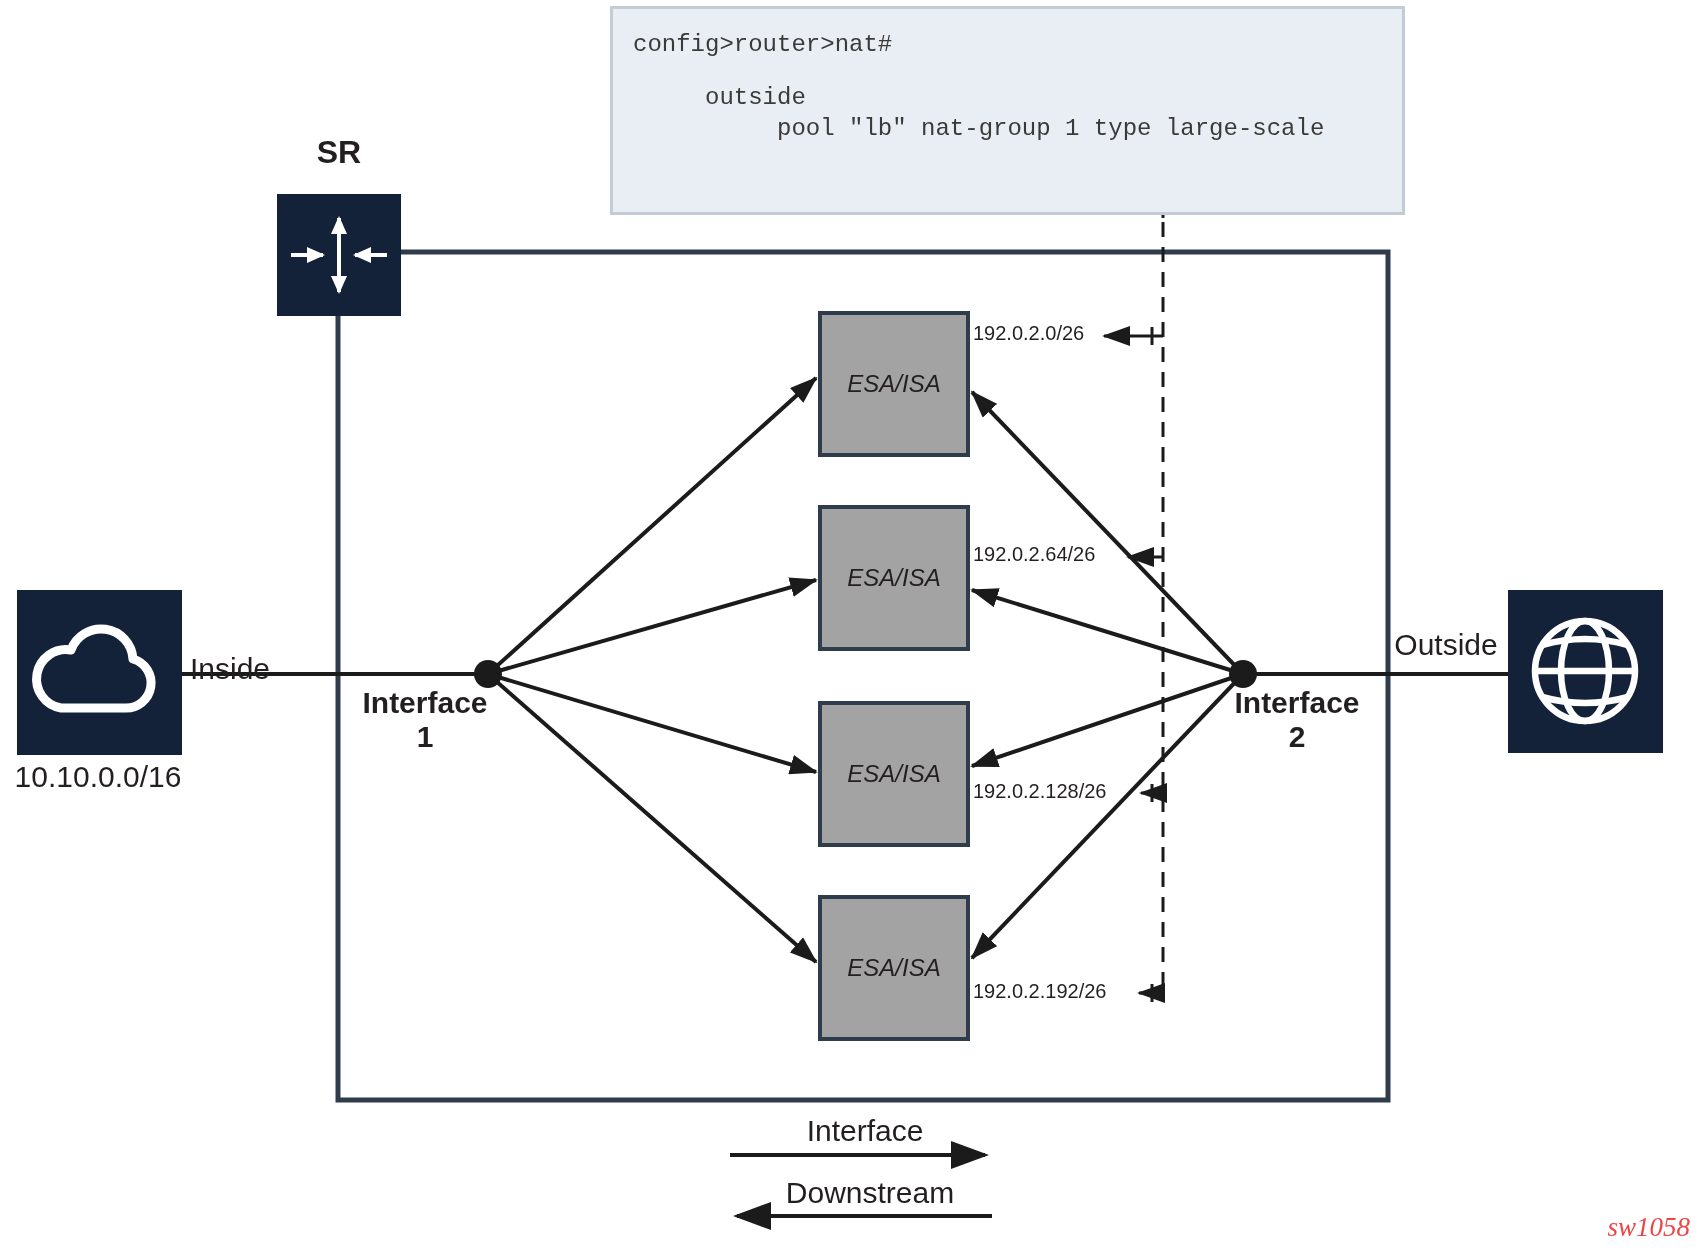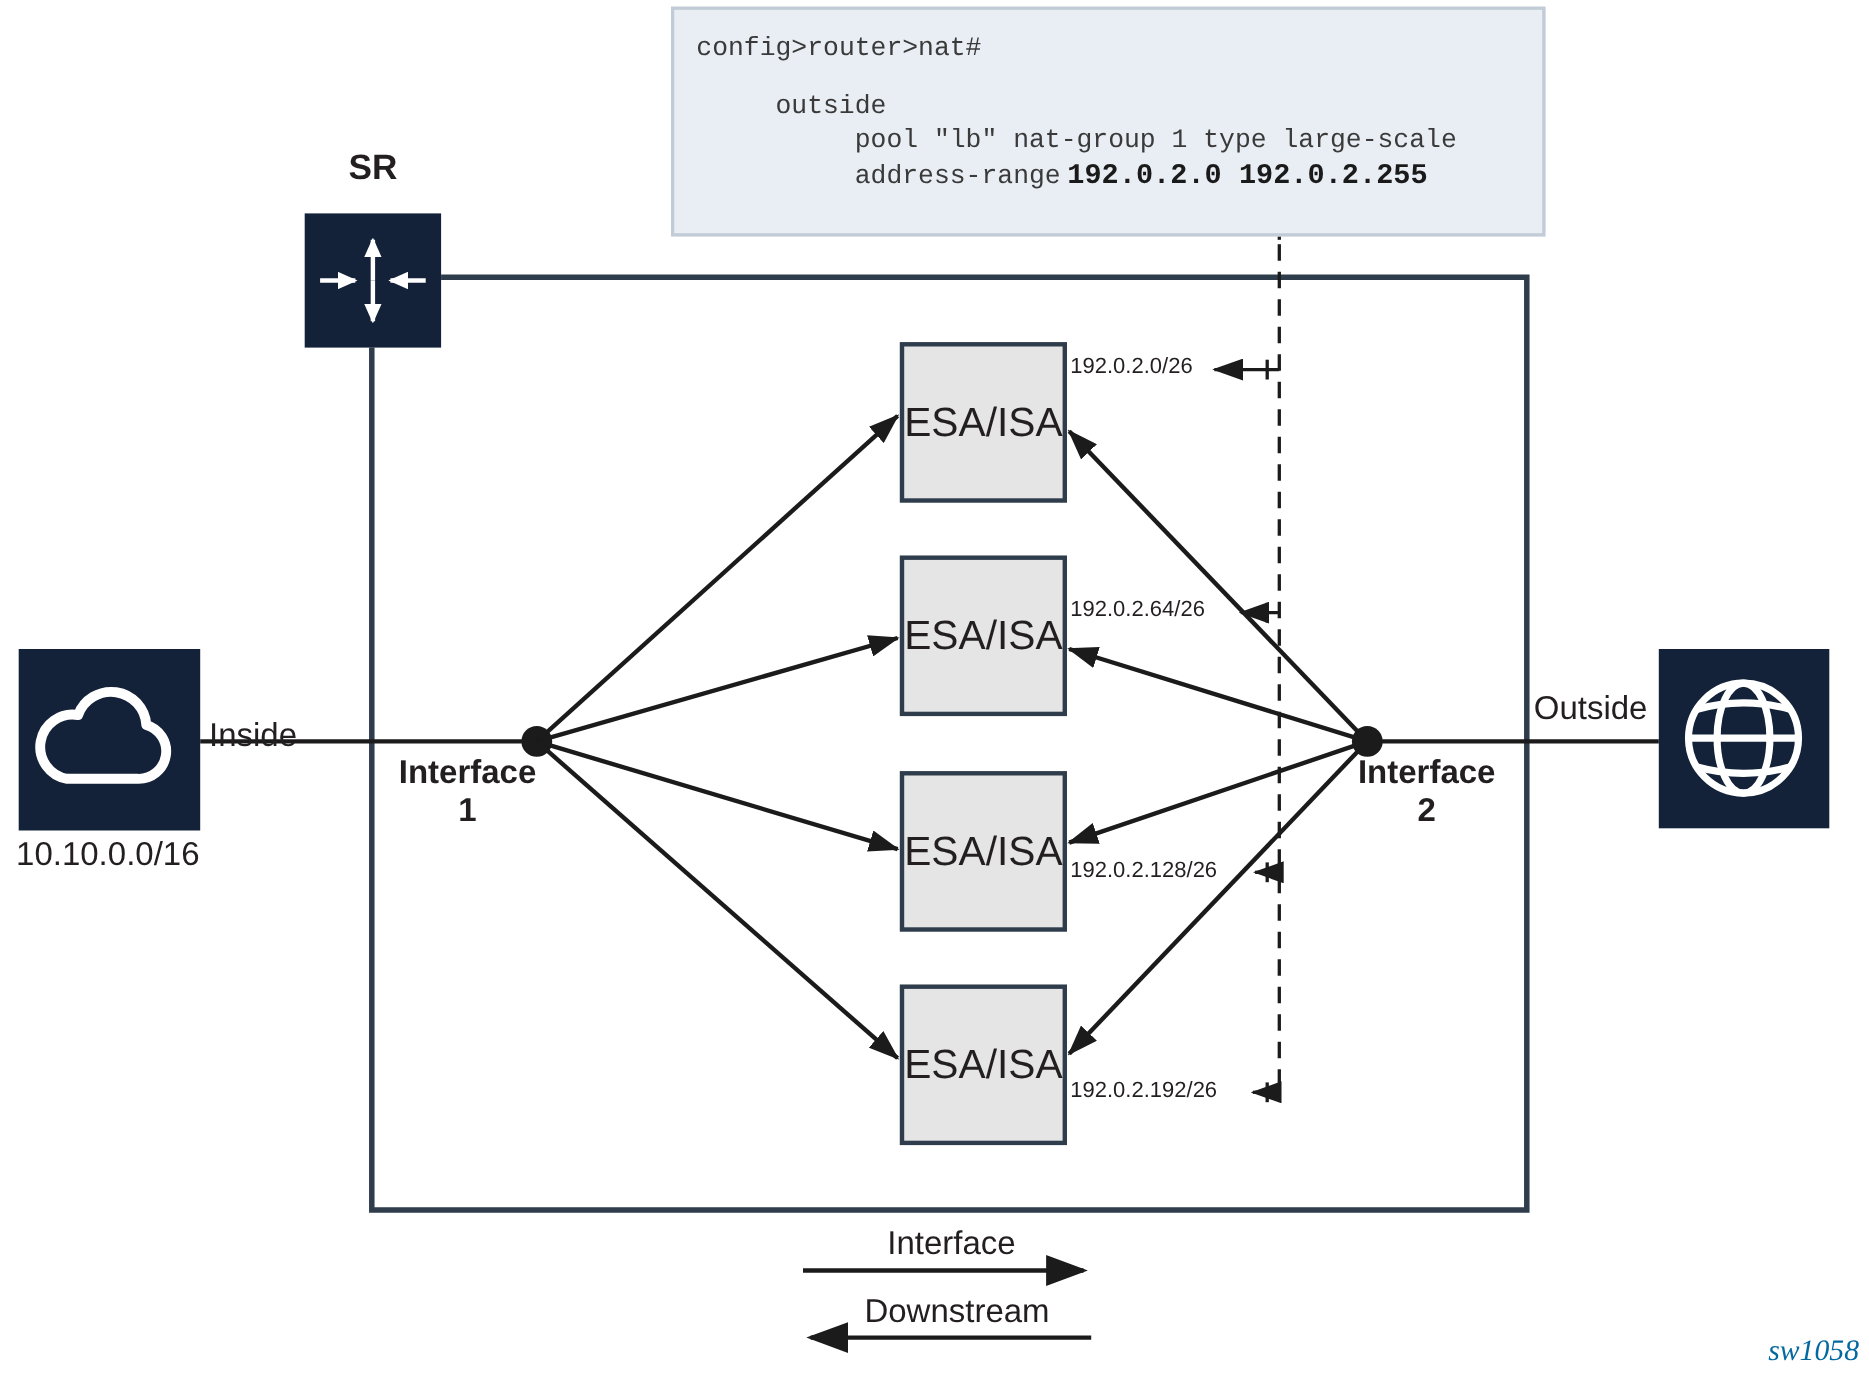--- a/index.html
+++ b/index.html
@@ -26,41 +26,41 @@
   
   .tile{background:#132239;}
   .sr-box{left:277px;top:194px;width:124px;height:122px;}
   .cloud-box{left:17px;top:590px;width:165px;height:165px;}
   .globe-box{left:1508px;top:590px;width:155px;height:163px;}
   .tile svg{display:block;width:100%;height:100%;}
 
   
   .esa{
     left:818px;width:152px;height:146px;box-sizing:border-box;
-    border:4px solid #2e3c4c;background:#e5e5e5;
+    border:4px solid #2e3c4c;background:#a3a3a3;
     display:flex;align-items:center;justify-content:center;
-    font-size:37px;color:#231f20;
+    font-size:24px;color:#231f20;font-style:italic;
   }
   .esa1{top:311px;} .esa2{top:505px;} .esa3{top:701px;} .esa4{top:895px;}
 
   
   .lbl{white-space:nowrap;}
   .sr-label{left:277px;top:134px;width:124px;text-align:center;font-weight:bold;font-size:32px;}
   .inside-label{left:190px;top:628px;width:130px;font-size:30px;margin-top:24px;}
   .outside-label{left:1384px;top:628px;width:124px;text-align:center;font-size:30px;}
   .network-label{left:2px;top:760px;width:192px;text-align:center;font-size:30px;}
   .if-label{width:190px;text-align:center;font-weight:bold;font-size:30px;line-height:34px;}
   .if1-label{left:330px;top:686px;}
   .if2-label{left:1202px;top:686px;}
   .ip{left:973px;font-size:20px;}
   .ip1{top:322px;} .ip2{top:543px;} .ip3{top:780px;} .ip4{top:980px;}
   .upstream-label{left:760px;top:1114px;width:210px;text-align:center;font-size:30px;}
   .downstream-label{left:760px;top:1176px;width:220px;text-align:center;font-size:30px;}
   .figure-id{left:1540px;top:1212px;width:150px;text-align:right;
-    font-family:"Liberation Serif",serif;font-style:italic;font-size:27px;color:#0369a1;}
+    font-family:"Liberation Serif",serif;font-style:italic;font-size:27px;color:#ef4444;}
 </style>
 </head>
 <body>
 
 <div class="stage">
 
   <svg class="layer" viewBox="0 0 1699 1252">
     <defs>
       <marker id="arr" markerUnits="userSpaceOnUse" markerWidth="28" markerHeight="20" refX="26" refY="10" orient="auto">
         <path d="M0,0 L28,10 L0,20 Z" fill="#1b1b1b"></path>
@@ -110,21 +110,20 @@
     </g>
 
     <line x1="730" y1="1155" x2="985" y2="1155" stroke="#1b1b1b" stroke-width="4" marker-end="url(#arrbig)"></line>
     <line x1="992" y1="1216" x2="737" y2="1216" stroke="#1b1b1b" stroke-width="4" marker-end="url(#arrbig)"></line>
   </svg>
 
   <div class="abs config-box">
     <div>config&gt;router&gt;nat#</div>
     <div class="cfg-outside">outside</div>
     <div class="cfg-pool">pool "lb" nat-group 1 type large-scale</div>
-    <div class="cfg-addr"><span>address-range</span><span class="cfg-range">192.0.2.0 192.0.2.255</span></div>
   </div>
 
   <div class="abs lbl sr-label">SR</div>
   <div class="abs tile sr-box">
     <svg viewBox="0 0 124 122">
       <defs>
         <marker id="warr" markerUnits="userSpaceOnUse" markerWidth="18" markerHeight="16" refX="16" refY="8" orient="auto">
           <path d="M0,0 L18,8 L0,16 Z" fill="#ffffff"></path>
         </marker>
       </defs>

